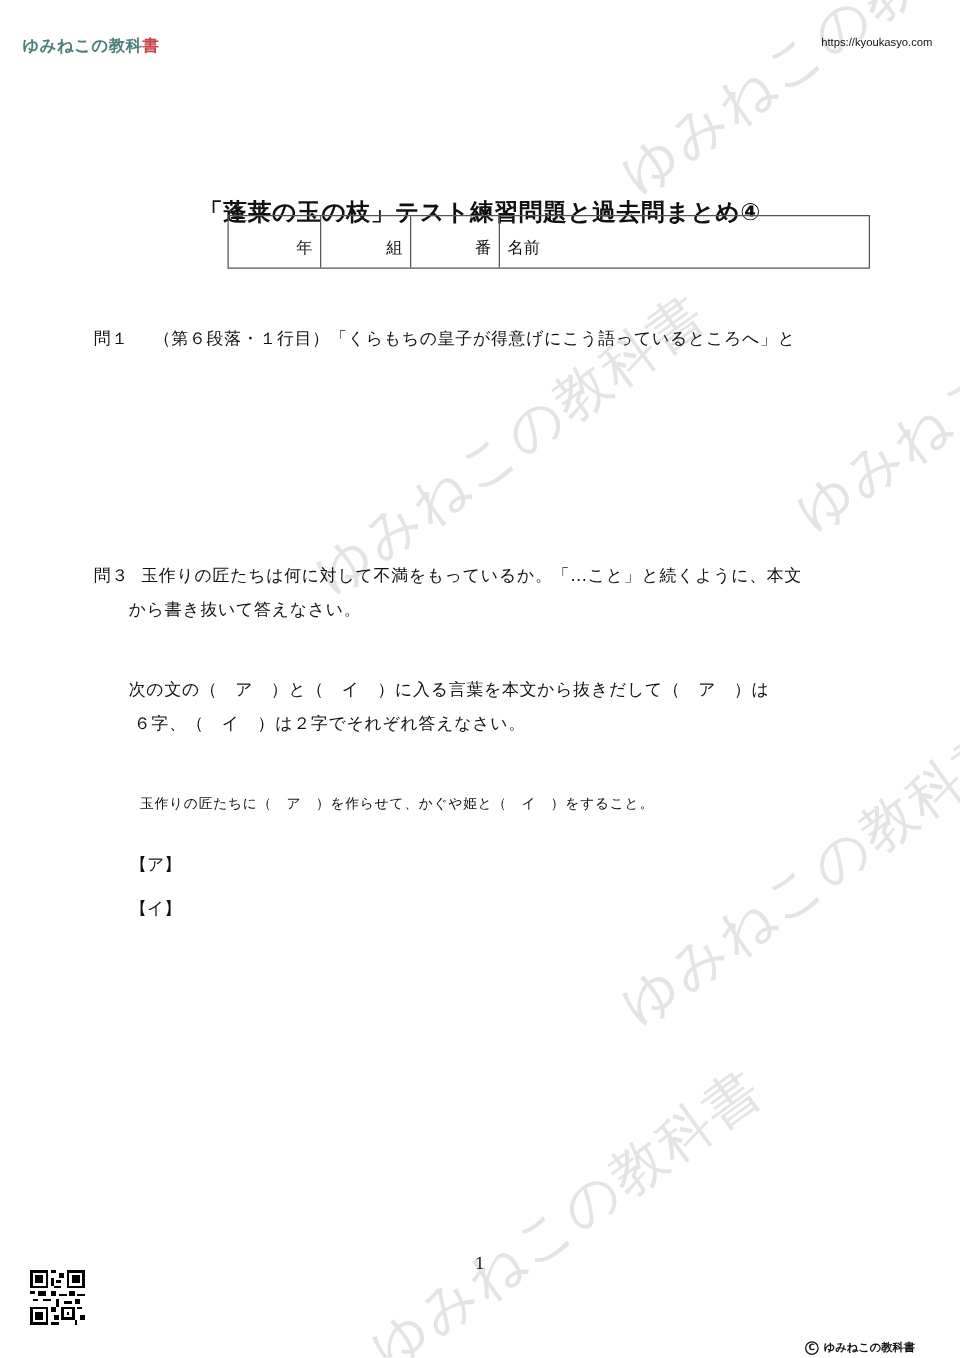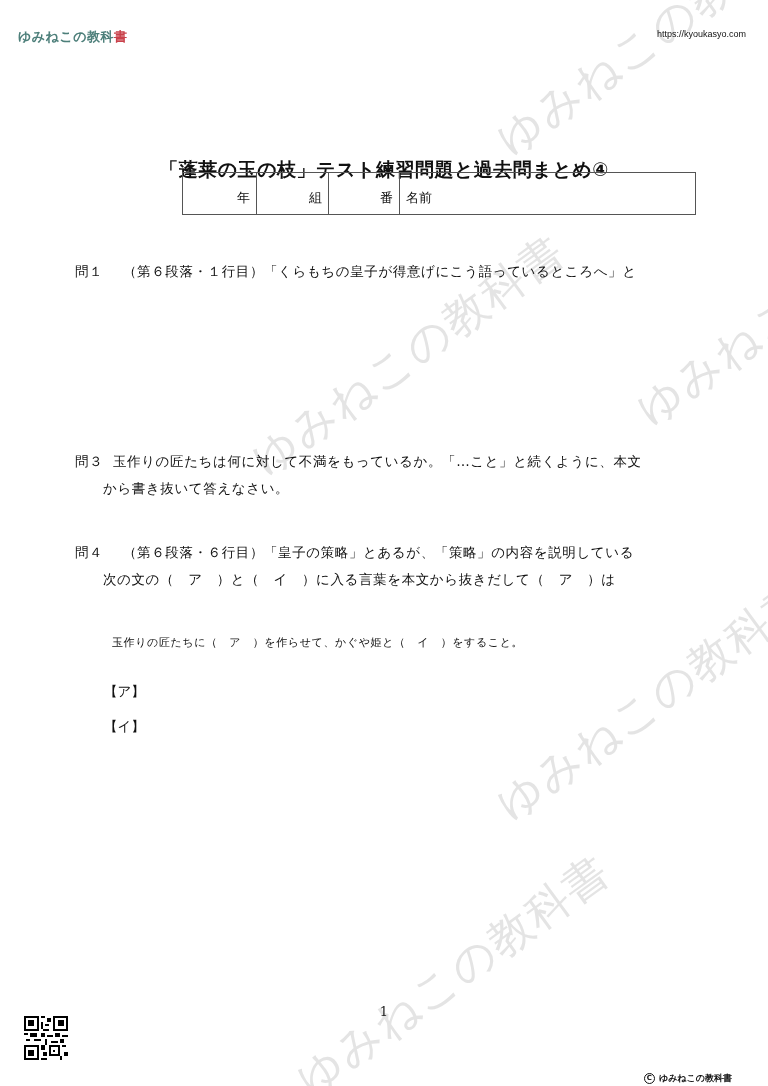--- a/index.html
+++ b/index.html
@@ -202,24 +202,22 @@
 </div>
 
 <div class="question q3" style="top:448px;">
   <div class="line1">
     <span class="qnum">問３</span><span>玉作りの匠たちは何に対して不満をもっているか。「…こと」と続くように、本文</span>
   </div>
   <div class="line-indent">から書き抜いて答えなさい。</div>
 </div>
 
 <div class="question q4" style="top:539px;">
-  <div class="line1">
-    <span class="qnum">問４</span><span>（第６段落・６行目）「皇子の策略」とあるが、「策略」の内容を説明している</span>
-  </div>
   <div class="line-indent">次の文の（　ア　）と（　イ　）に入る言葉を本文から抜きだして（　ア　）は</div>
+  <div class="line-indent" style="padding-left:32px;">６字、（　イ　）は２字でそれぞれ答えなさい。</div>
 </div>
 
 <div class="sentence">玉作りの匠たちに（　ア　）を作らせて、かぐや姫と（　イ　）をすること。</div>
 
 <div class="answer-label" style="top:683px;">【ア】</div>
 <div class="answer-label" style="top:718px;">【イ】</div>
 
 <div class="page-number">1</div>
 
 <div class="qr">

